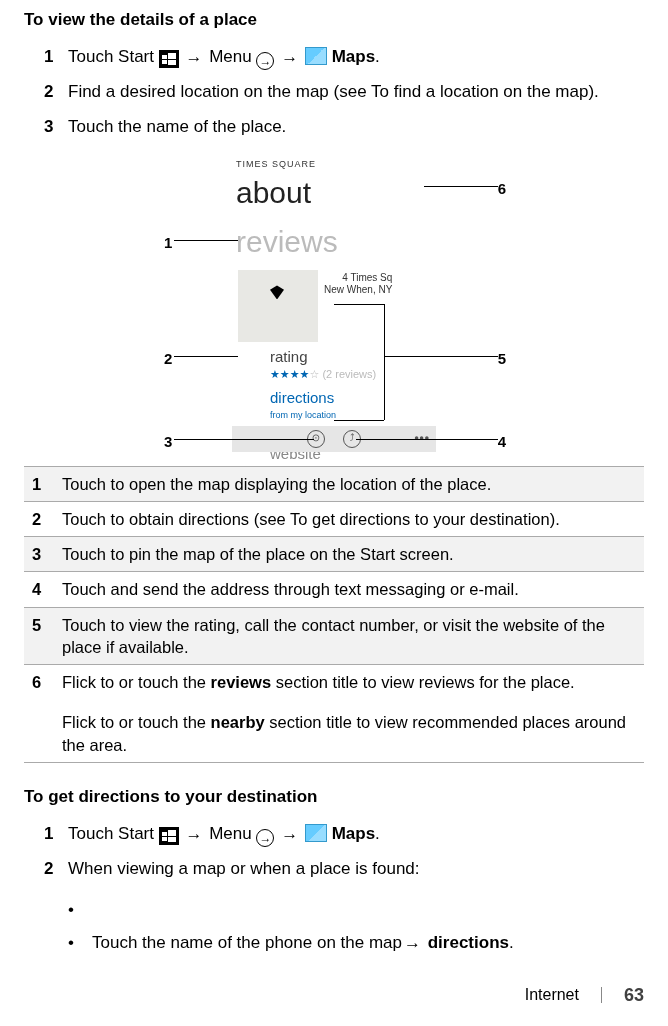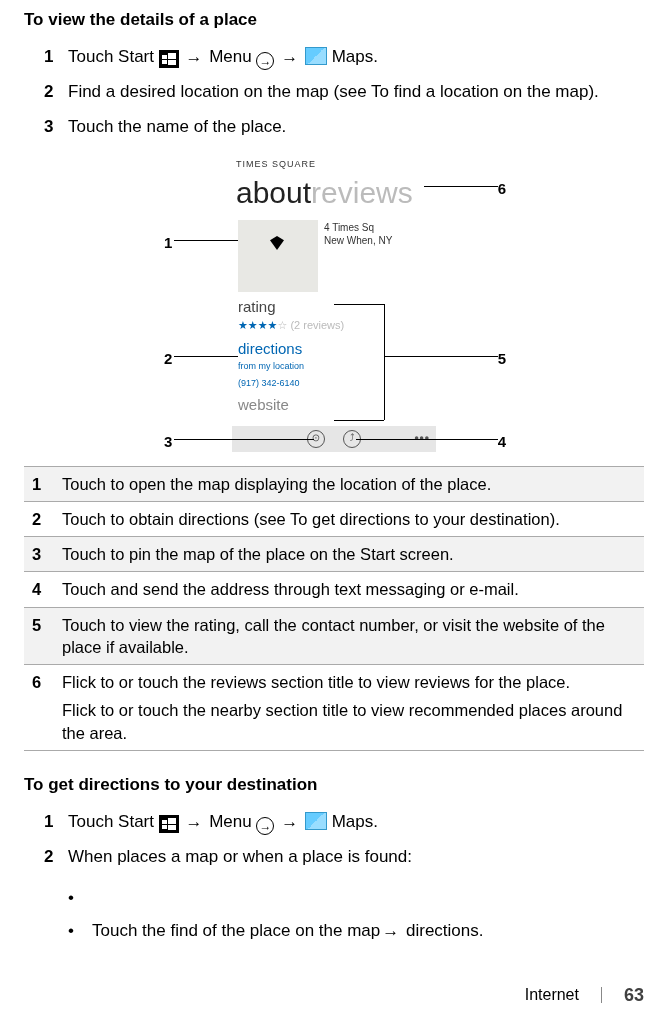--- a/index.html
+++ b/index.html
@@ -53,21 +53,21 @@
     font-size: 12px;
     font-weight: bold;
   }
   .maps-icon {
     width: 22px; height: 18px;
     background: linear-gradient(135deg, #6cf 50%, #9df 50%);
     border: 1px solid #39c;
     display: inline-block;
     vertical-align: -3px;
   }
-  .bold { font-weight: normal; }
+  .bold { font-weight: bold; }
   .arrow { display: inline-block; margin: 0 2px; }
 
   
   .figure-wrap {
     position: relative;
     width: 420px;
     margin: 8px auto 14px auto;
   }
   .phone {
     width: 204px;
@@ -80,43 +80,46 @@
   .phone .loc-label {
     font-size: 9px;
     letter-spacing: 1px;
     color: #333;
     padding: 2px 4px 0 4px;
   }
   .phone .tabs-row {
     display: flex;
     align-items: flex-start;
     padding: 0 4px;
+    gap: 6px;
+    flex-direction: column;
   }
   .phone .tab-about { font-size: 30px; color: #222; font-weight: 300; }
   .phone .tab-reviews { font-size: 30px; color: #bbb; font-weight: 300; }
   .phone .mapthumb {
     display: flex;
     gap: 6px;
     padding: 6px 6px 0 6px;
+    text-align: right;
   }
   .thumb {
     width: 80px; height: 72px;
     background: #e8e8e4;
     position: relative;
   }
   .thumb::after {
     content: "";
     position: absolute;
     left: 40%; top: 22%;
     width: 14px; height: 14px;
     background: #000;
     clip-path: polygon(50% 100%, 0 30%, 50% 0, 100% 30%);
   }
   .addr { font-size: 10px; color: #333; line-height: 1.25; padding-top: 2px; }
-  .sect { padding: 4px 6px 0 6px; }
+  .sect { padding: 4px 6px 0 6px; margin-left: 32px; }
   .sect .lbl { font-size: 15px; color: #444; font-weight: 300; }
   .sect .lbl.dir { color: #0066b3; }
   .sect .sub { font-size: 9px; color: #0066b3; }
   .stars { color: #0066b3; font-size: 11px; }
   .stars .grey { color: #bbb; }
   .appbar {
     position: absolute;
     bottom: 0; left: 0; right: 0;
     height: 26px;
     background: #e6e6e6;
@@ -165,21 +168,21 @@
   table.desc td {
     border-top: 1px solid #aaa;
     border-bottom: 1px solid #aaa;
     padding: 6px 8px;
     vertical-align: top;
     font-size: 16.5px;
     line-height: 1.35;
   }
   table.desc tr:nth-child(odd) td { background: #f2f2f2; }
   table.desc td.num { font-weight: bold; width: 30px; }
-  table.desc .p2 { margin-top: 6px; }
+  table.desc .p2 { margin-top: 18px; }
 
   
   .bullets { padding-left: 44px; }
   .bullets .bi { display: flex; margin-bottom: 8px; }
   .bullets .dot { width: 24px; flex-shrink: 0; }
   .dir-circ {
     width: 18px; height: 18px;
     border: 1.5px solid #000;
     border-radius: 50%;
     display: inline-flex;
@@ -349,32 +352,32 @@
       <span class="arrow">→</span>
       <span> Menu </span>
       <span class="arrow-circle">→</span>
       <span class="arrow">→</span>
       <span class="maps-icon"></span>
       <span class="bold"> Maps</span><span>.</span>
     </div>
   </div>
   <div class="step">
     <div class="num">2</div>
-    <div class="content">When places a map or when a place is found:</div>
+    <div class="content">When viewing a map or when a place is found:</div>
   </div>
 </div>
 
 <div class="bullets">
   <div class="bi">
     <div class="dot">•</div>
   </div>
   <div class="bi">
     <div class="dot">•</div>
     <div>
-      <span>Touch the find of the place on the map</span><span class="arrow">→</span><span class="bold"> directions</span><span>.</span>
+      <span>Touch the name of the phone on the map</span><span class="arrow">→</span><span class="bold"> directions</span><span>.</span>
     </div>
   </div>
 </div>
 
 <div class="footer">
   <span>Internet</span>
   <span class="div"></span>
   <span class="pg">63</span>
 </div>
 

